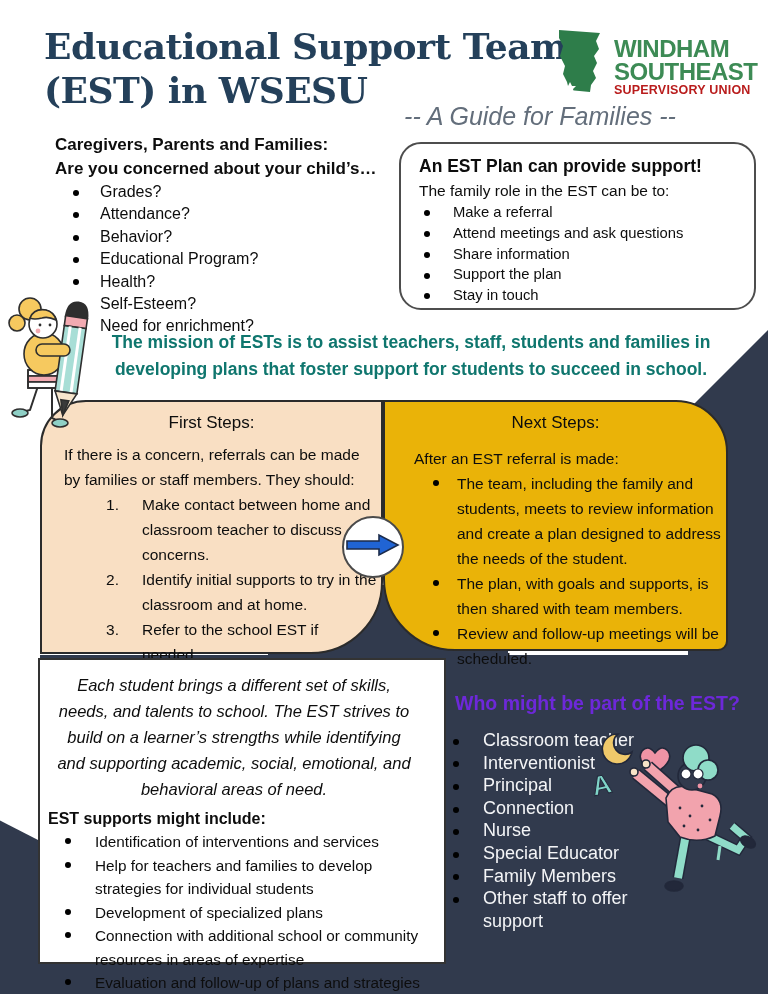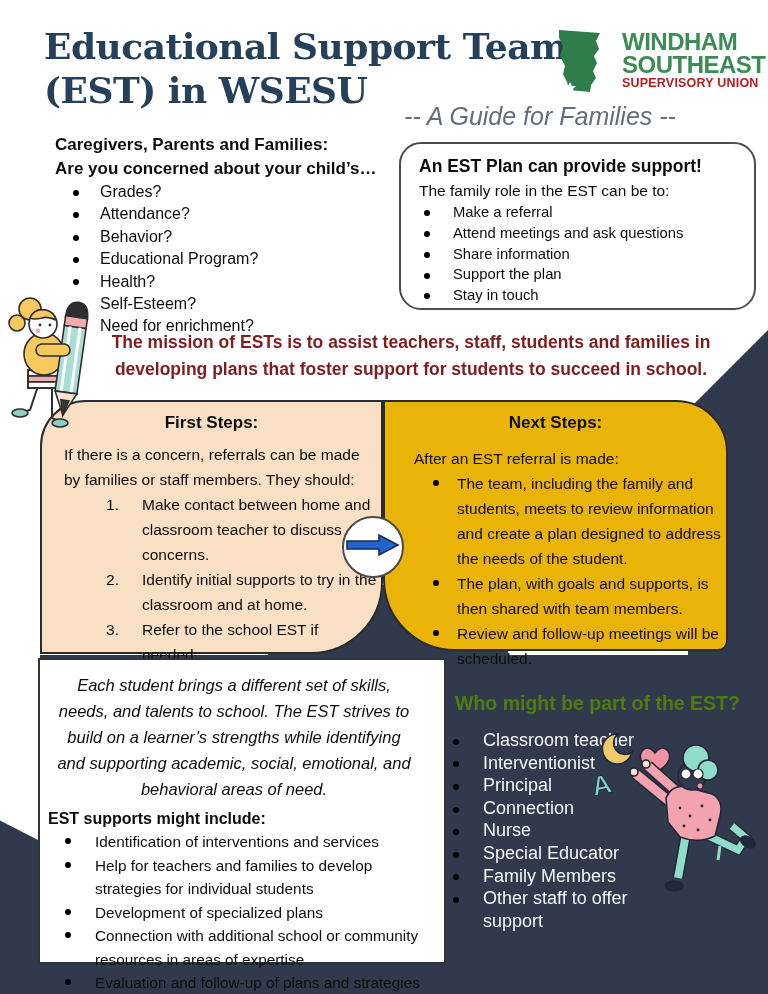--- a/index.html
+++ b/index.html
@@ -15,21 +15,21 @@
     clip-path:polygon(100% 0, 100% 100%, 0 100%); z-index:0; }
   .bg-mid-gap  { position:absolute; left:268px; top:585px; width:240px; height:71px; background:#313a4d; z-index:1; }
   .white-notch { position:absolute; left:0; top:655px; width:40px; height:186px; background:#ffffff;
     clip-path:polygon(0 0, 100% 0, 100% 100%, 0 89%); z-index:1; }
 
   
   .title { position:absolute; left:44px; top:24px; z-index:2;
     font-family:"DejaVu Serif", serif; font-weight:600; font-size:36px;
     line-height:44px; color:#24405a; letter-spacing:-0.5px; }
   .title div { white-space:nowrap; }
-  .logo { position:absolute; left:556px; top:28px; display:flex; gap:20px; z-index:2; }
+  .logo { position:absolute; left:556px; top:28px; display:flex; gap:12px; z-index:2;align-items:flex-end; }
   .logo-text { padding-top:2px; }
   .logo-l1, .logo-l2 { font-size:24px; font-weight:700; color:#3d8b55; line-height:23px; letter-spacing:-0.5px; }
   .logo-l3 { font-size:12.5px; font-weight:700; color:#b91c1c; line-height:15px; letter-spacing:0.2px; }
   .subtitle { position:absolute; left:385px; top:102px; width:310px; text-align:center; z-index:2;
     font-style:italic; font-size:25px; color:#636e7b; }
 
   
   ul.b-list, ol.num-list { list-style:none; margin:0; padding:0; }
   ul.b-list li { position:relative; }
   ul.b-list li::before { content:""; position:absolute; width:6px; height:6px; border-radius:50%; background:#000; top:0.55em; }
@@ -44,28 +44,28 @@
   
   .plan-box { position:absolute; left:399px; top:142px; width:357px; height:168px; box-sizing:border-box;
     background:#fff; border:2px solid #4d4d4d; border-radius:22px; padding:12px 14px 10px 18px; z-index:2; }
   .plan-title { font-size:17.5px; font-weight:700; margin-bottom:5px; }
   .plan-sub { font-size:15.5px; margin-bottom:2px; }
   .plan-list li { font-size:14.8px; line-height:20.8px; padding-left:34px; }
   .plan-list li::before { left:5px; }
 
   
   .mission { position:absolute; left:105px; top:329px; width:612px; text-align:center; z-index:2;
-    font-size:17.5px; font-weight:700; line-height:27px; color:#7f1d1d; }
+    font-size:17.5px; font-weight:700; line-height:27px; color:#0f766e; }
 
   
   .first-box { position:absolute; left:40px; top:400px; width:343px; height:254px; box-sizing:border-box;
     background:#f9dfc3; border:2px solid #2b2b2b; border-radius:46px 0 72px 0; z-index:2; }
   .next-box { position:absolute; left:383px; top:400px; width:345px; height:251px; box-sizing:border-box;
     background:#eab308; border:2px solid #2b2b2b; border-radius:0 52px 10px 72px; z-index:2; }
-  .box-title { text-align:center; font-weight:700; font-size:17px; margin-top:11px; }
+  .box-title { text-align:center; font-weight:400; font-size:17px; margin-top:11px; }
   .fs-intro { margin:9px 10px 0 22px; font-size:15.5px; line-height:25px; }
   .num-list { counter-reset:stepnum; margin-top:0; }
   .num-list li { position:relative; padding-left:100px; padding-right:4px; font-size:15.5px; line-height:25px; }
   .num-list li::before { counter-increment:stepnum; content:counter(stepnum) "."; position:absolute; left:64px; }
   .ns-intro { margin:13px 10px 0 29px; font-size:15.5px; line-height:25px; }
   .next-list li { font-size:15.5px; line-height:25px; padding-left:72px; padding-right:0; }
   .next-list li::before { left:48px; }
 
   .arrow-circle { position:absolute; left:342px; top:516px; width:62px; height:62px; box-sizing:border-box;
     background:#fff; border:2px solid #4a4a4a; border-radius:50%; z-index:5;
@@ -74,21 +74,21 @@
   
   .student-box { position:absolute; left:38px; top:658px; width:408px; height:306px; box-sizing:border-box;
     background:#fff; border:2px solid #333; padding:10px 24px 8px 8px; z-index:3; }
   .quote { font-style:italic; text-align:center; font-size:16.5px; line-height:26px; margin:2px 8px 8px 8px; }
   .supports-title { font-weight:700; font-size:16px; margin:2px 0 2px 0; }
   .support-list li { font-size:15.3px; line-height:23.5px; padding-left:47px; }
   .support-list li::before { left:17px; }
 
   
   .team { position:absolute; left:452px; top:692px; width:290px; color:#f4f5f7; z-index:2; }
-  .team-title { font-size:19.5px; font-weight:700; margin:0 0 14px 3px; color:#4d7c0f; }
+  .team-title { font-size:19.5px; font-weight:700; margin:0 0 14px 3px; color:#6d28d9; }
   .team-list { width:212px; }
   .team-list li { font-size:18px; line-height:22.6px; padding-left:31px; }
   .team-list li::before { left:1px; background:#fff; width:7px; height:7px; top:0.5em; }
 
   
   .illus-girl { position:absolute; left:2px; top:294px; width:112px; height:136px; z-index:4; }
   .illus-person { position:absolute; left:572px; top:726px; width:190px; height:185px; z-index:2; }
 </style>
 </head>
 <body>

